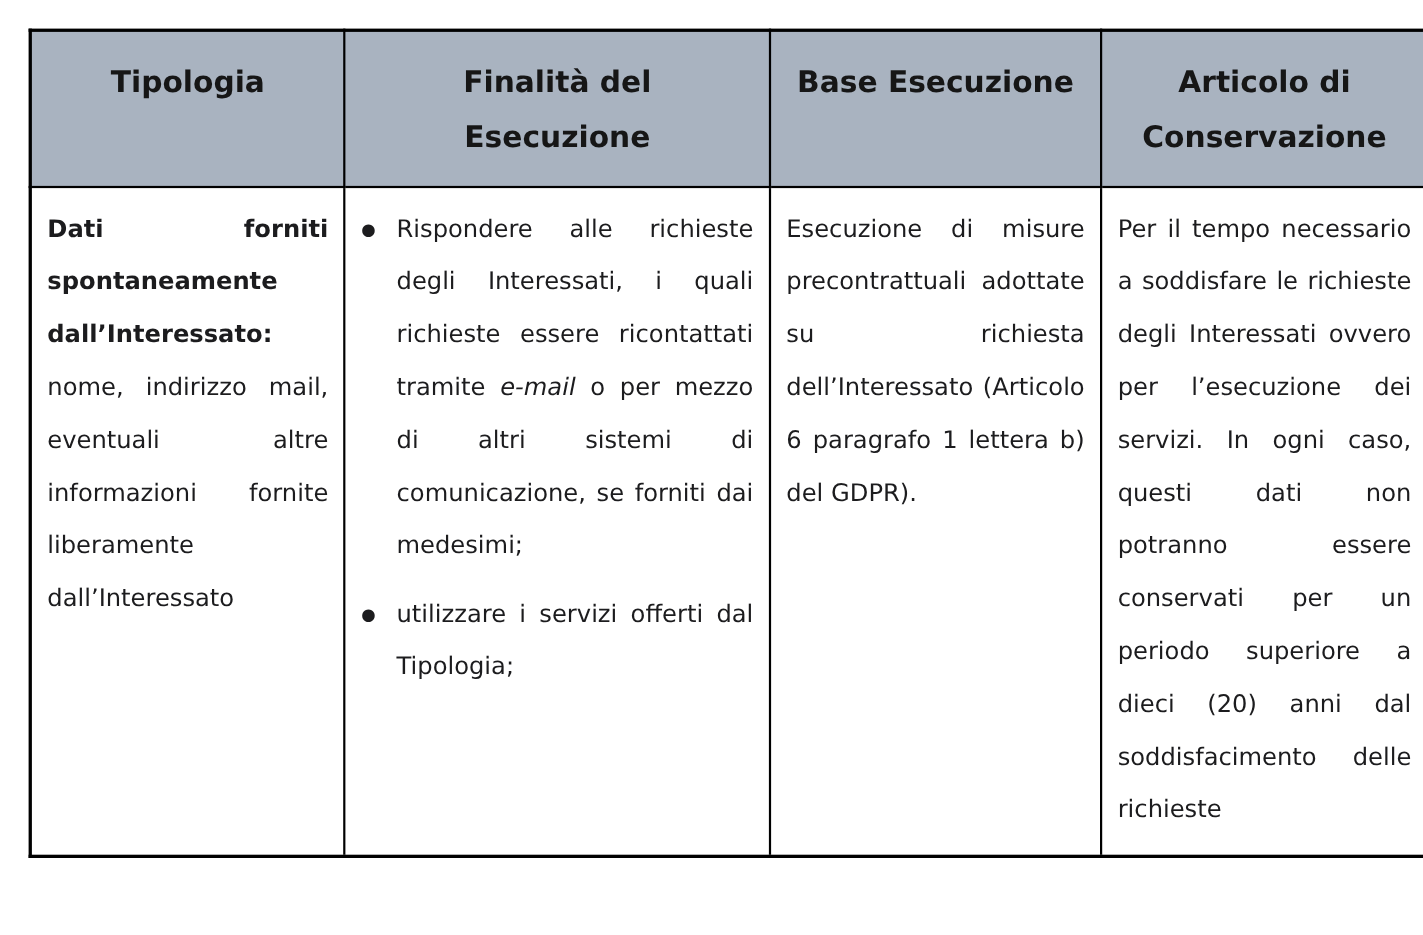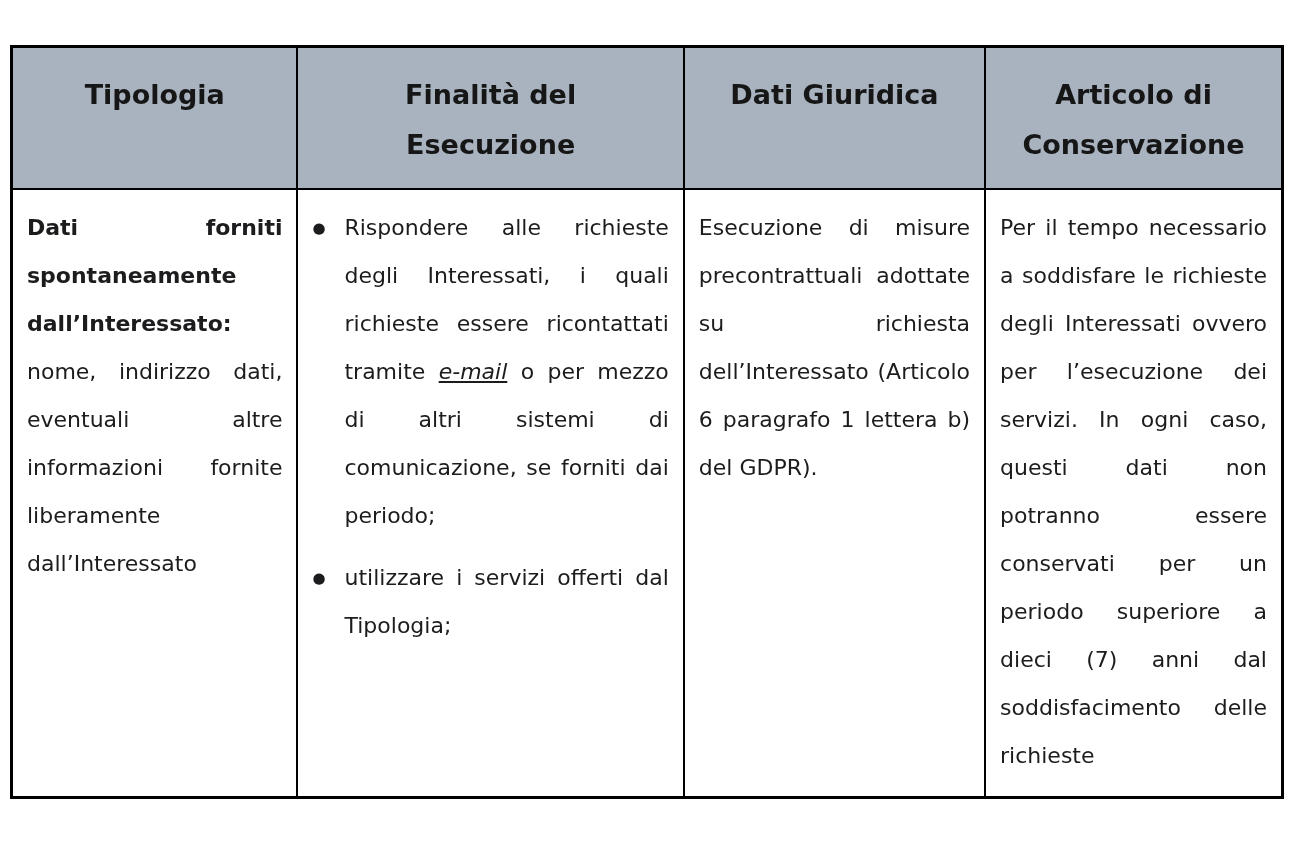--- a/index.html
+++ b/index.html
@@ -9,22 +9,21 @@
     width: 1294px;
     height: 850px;
     overflow: hidden;
     background: #ffffff;
   }
   body {
     font-family: "DejaVu Sans", "Liberation Sans", sans-serif;
     color: var(--color-text, #1c1c1e);
   }
   .wrap {
-    padding: 10px;
-    margin-top: 35px;
+    padding: 26px;
   }
   table.gdpr-table {
     width: 1274px;
     border-collapse: collapse;
     table-layout: fixed;
     border: 3px solid var(--color-border, #000000);
   }
   th, td {
     border: 2px solid var(--color-border, #000000);
     vertical-align: top;
@@ -61,60 +60,60 @@
     width: 32px;
     font-size: 15px;
     line-height: 48px;
     text-align: left;
   }
   .bullet-text {
     flex: 1 1 auto;
     text-align: justify;
   }
   strong { font-weight: bold; }
-  em { font-style: italic; text-decoration: underline; }
+  em { font-style: italic; }
 </style>
 </head>
 <body>
 
 <div class="wrap">
   <table class="gdpr-table">
     <colgroup>
       <col style="width:22.5%">
       <col style="width:30.4%">
       <col style="width:23.7%">
       <col style="width:23.4%">
     </colgroup>
     <thead>
       <tr>
         <th>Tipologia</th>
         <th>Finalità del
 Esecuzione</th>
-        <th>Dati Giuridica</th>
+        <th>Base Esecuzione</th>
         <th>Articolo di
 Conservazione</th>
       </tr>
     </thead>
     <tbody>
       <tr>
         <td>
-          <p class="cell-text"><strong>Dati forniti spontaneamente dall’Interessato:</strong><span> nome, indirizzo dati, eventuali altre informazioni fornite liberamente dall’Interessato</span></p>
+          <p class="cell-text"><strong>Dati forniti spontaneamente dall’Interessato:</strong><span> nome, indirizzo mail, eventuali altre informazioni fornite liberamente dall’Interessato</span></p>
         </td>
         <td>
           <div class="bullet-item">
             <span class="bullet">●</span>
-            <span class="bullet-text"><span>Rispondere alle richieste degli Interessati, i quali richieste essere ricontattati tramite </span><em>e-mail</em><span> o per mezzo di altri sistemi di comunicazione, se forniti dai periodo;</span></span>
+            <span class="bullet-text"><span>Rispondere alle richieste degli Interessati, i quali richieste essere ricontattati tramite </span><em>e-mail</em><span> o per mezzo di altri sistemi di comunicazione, se forniti dai medesimi;</span></span>
           </div>
           <div class="bullet-item">
             <span class="bullet">●</span>
             <span class="bullet-text"><span>utilizzare i servizi offerti dal Tipologia;</span><em></em><span></span></span>
           </div>
         </td>
         <td>
           <p class="cell-text">Esecuzione di misure precontrattuali adottate su richiesta dell’Interessato (Articolo 6 paragrafo 1 lettera b) del GDPR).</p>
         </td>
         <td>
-          <p class="cell-text">Per il tempo necessario a soddisfare le richieste degli Interessati ovvero per l’esecuzione dei servizi. In ogni caso, questi dati non potranno essere conservati per un periodo superiore a dieci (7) anni dal soddisfacimento delle richieste</p>
+          <p class="cell-text">Per il tempo necessario a soddisfare le richieste degli Interessati ovvero per l’esecuzione dei servizi. In ogni caso, questi dati non potranno essere conservati per un periodo superiore a dieci (20) anni dal soddisfacimento delle richieste</p>
         </td>
       </tr>
     </tbody>
   </table>
 </div>
 
 </body></html>

